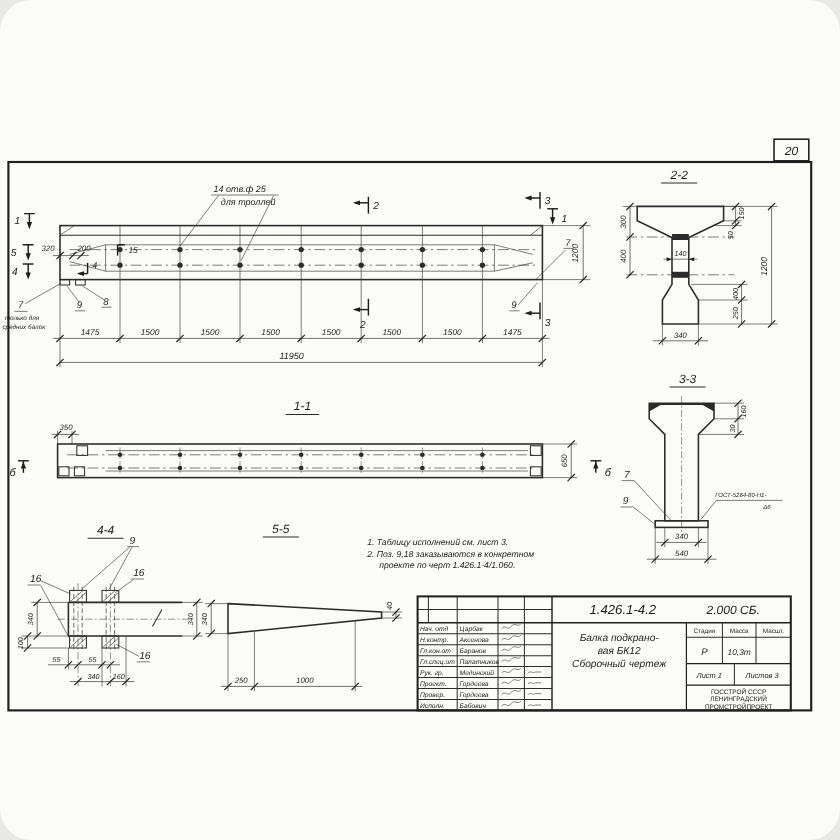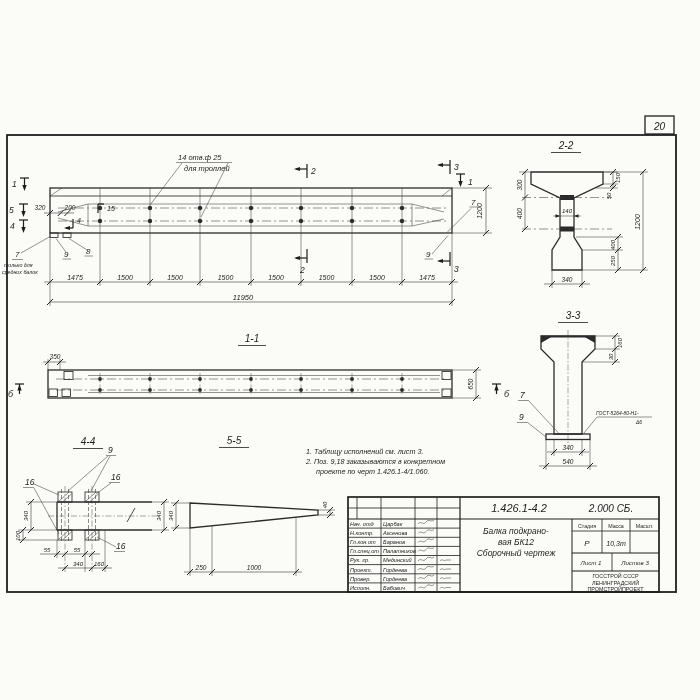--- a/index.html
+++ b/index.html
@@ -1,16 +1,16 @@
 <!DOCTYPE html>
 <html><head>
 <meta charset="utf-8">
 <style>
   html,body{margin:0;padding:0;background:#e8e8e4;}
-  #page{position:relative;width:700px;height:700px;background:#fbfbf8;font-family:"Liberation Sans",sans-serif;overflow:hidden;}
+  #page{position:relative;width:700px;height:700px;background:#fbfbf8;font-family:"Liberation Sans",sans-serif;overflow:hidden;border-radius:26px;}
   svg{position:absolute;left:0;top:0;}
   
   .ol{stroke:#2b2b2b;stroke-width:1.3;fill:none;}
   .ol2{stroke:#2b2b2b;stroke-width:1.6;fill:none;}
   .md{stroke:#2b2b2b;stroke-width:.85;fill:none;}
   .tn{stroke:#3a3a3a;stroke-width:.55;fill:none;}
   .dim{stroke:#3a3a3a;stroke-width:.6;fill:none;}
   .tick{stroke:#222;stroke-width:1;}
   .ldr{stroke:#3a3a3a;stroke-width:.55;fill:none;}
   .cut{stroke:#1d1d1d;stroke-width:1.2;fill:none;}

